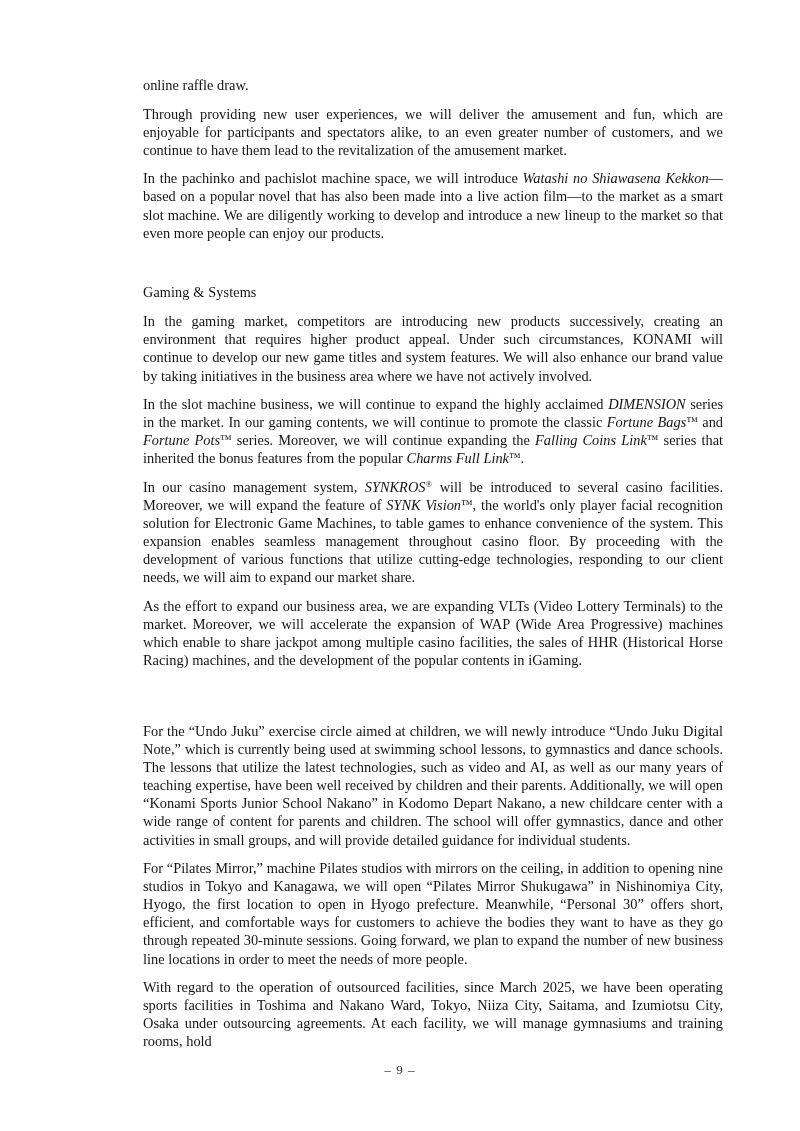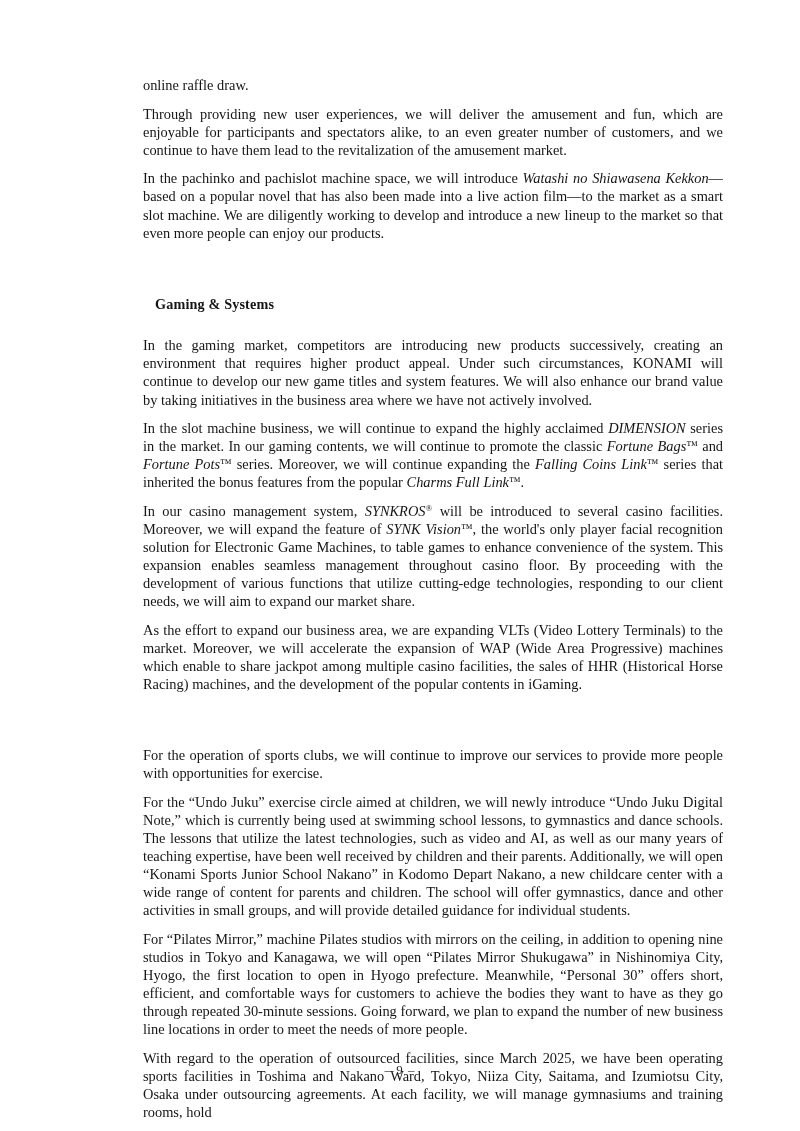--- a/index.html
+++ b/index.html
@@ -32,25 +32,25 @@
   p.para {
     margin: 0 0 10.5px 0;
     font-size: 14.4px;
     line-height: 18.1px;
     text-align: justify;
     text-justify: inter-word;
     letter-spacing: -0.01px;
     word-spacing: 0.1px;
   }
   h2.section-heading {
-    margin: 12px;
+    margin: 0;
     padding: 0;
     font-size: 14.2px;
     line-height: 18px;
-    font-weight: bold;
+    font-weight: normal;
     letter-spacing: 0.15px;
   }
   .gap-before-heading { height: 31px; }
   .gap-after-heading  { height: 11px; }
 
   i.it { font-style: italic; }
   sup.supmark {
     font-size: 0.62em;
     vertical-align: 0.52em;
     line-height: 0;
@@ -79,19 +79,18 @@
       <p class="para"><span>In the pachinko and pachislot machine space, we will introduce </span><i class="it">Watashi no Shiawasena Kekkon</i><span>—based on a popular novel that has also been made into a live action film—to the market as a smart slot machine. We are diligently working to develop and introduce a new lineup to the market so that even more people can enjoy our products.</span></p>
       <div class="gap-before-heading"></div>
       <h2 class="section-heading">Gaming &amp; Systems</h2>
       <div class="gap-after-heading"></div>
       <p class="para"><span>In the gaming market, competitors are introducing new products successively, creating an environment that requires higher product appeal. Under such circumstances, KONAMI will continue to develop our new game titles and system features. We will also enhance our brand value by taking initiatives in the business area where we have not actively involved.</span></p>
       <p class="para"><span>In the slot machine business, we will continue to expand the highly acclaimed </span><i class="it">DIMENSION</i><span> series in the market. In our gaming contents, we will continue to promote the classic </span><i class="it">Fortune Bags</i><i class="it tm">™</i><span> and </span><i class="it">Fortune Pots</i><i class="it tm">™</i><span> series. Moreover, we will continue expanding the </span><i class="it">Falling Coins Link</i><i class="it tm">™</i><span> series that inherited the bonus features from the popular </span><i class="it">Charms Full Link</i><i class="it tm">™</i><span>.</span></p>
       <p class="para"><span>In our casino management system, </span><i class="it">SYNKROS</i><sup class="supmark">®</sup><span> will be introduced to several casino facilities. Moreover, we will expand the feature of </span><i class="it">SYNK Vision</i><i class="it tm">™</i><span>, the world's only player facial recognition solution for Electronic Game Machines, to table games to enhance convenience of the system. This expansion enables seamless management throughout casino floor. By proceeding with the development of various functions that utilize cutting-edge technologies, responding to our client needs, we will aim to expand our market share.</span></p>
       <p class="para"><span>As the effort to expand our business area, we are expanding VLTs (Video Lottery Terminals) to the market. Moreover, we will accelerate the expansion of WAP (Wide Area Progressive) machines which enable to share jackpot among multiple casino facilities, the sales of HHR (Historical Horse Racing) machines, and the development of the popular contents in iGaming.</span></p>
       <div class="gap-before-heading"></div>
       <div class="gap-after-heading"></div>
-      <p class="para"><span>For the operation of sports clubs, we will continue to improve our services to provide more people with opportunities for exercise.</span></p>
       <p class="para"><span>For the “Undo Juku” exercise circle aimed at children, we will newly introduce “Undo Juku Digital Note,” which is currently being used at swimming school lessons, to gymnastics and dance schools. The lessons that utilize the latest technologies, such as video and AI, as well as our many years of teaching expertise, have been well received by children and their parents. Additionally, we will open “Konami Sports Junior School Nakano” in Kodomo Depart Nakano, a new childcare center with a wide range of content for parents and children. The school will offer gymnastics, dance and other activities in small groups, and will provide detailed guidance for individual students.</span></p>
       <p class="para"><span>For “Pilates Mirror,” machine Pilates studios with mirrors on the ceiling, in addition to opening nine studios in Tokyo and Kanagawa, we will open “Pilates Mirror Shukugawa” in Nishinomiya City, Hyogo, the first location to open in Hyogo prefecture. Meanwhile, “Personal 30” offers short, efficient, and comfortable ways for customers to achieve the bodies they want to have as they go through repeated 30-minute sessions. Going forward, we plan to expand the number of new business line locations in order to meet the needs of more people.</span></p>
       <p class="para"><span>With regard to the operation of outsourced facilities, since March 2025, we have been operating sports facilities in Toshima and Nakano Ward, Tokyo, Niiza City, Saitama, and Izumiotsu City, Osaka under outsourcing agreements. At each facility, we will manage gymnasiums and training rooms, hold</span></p>
     </div>
   <div class="footer">– 9 –</div>
 </div>
 
 </body></html>

